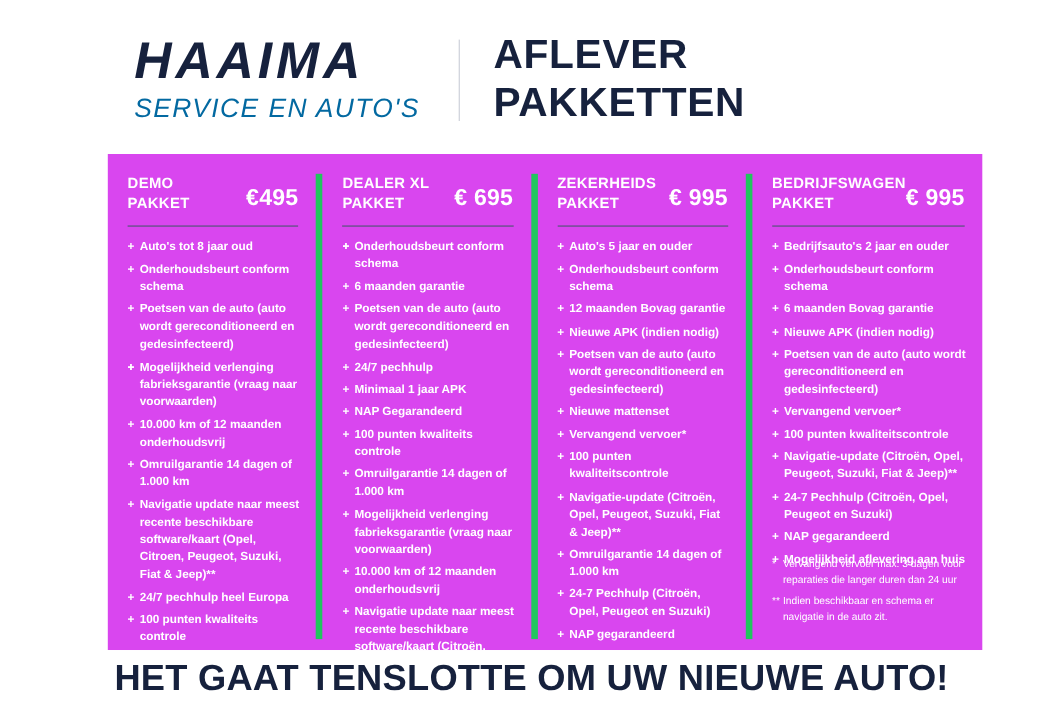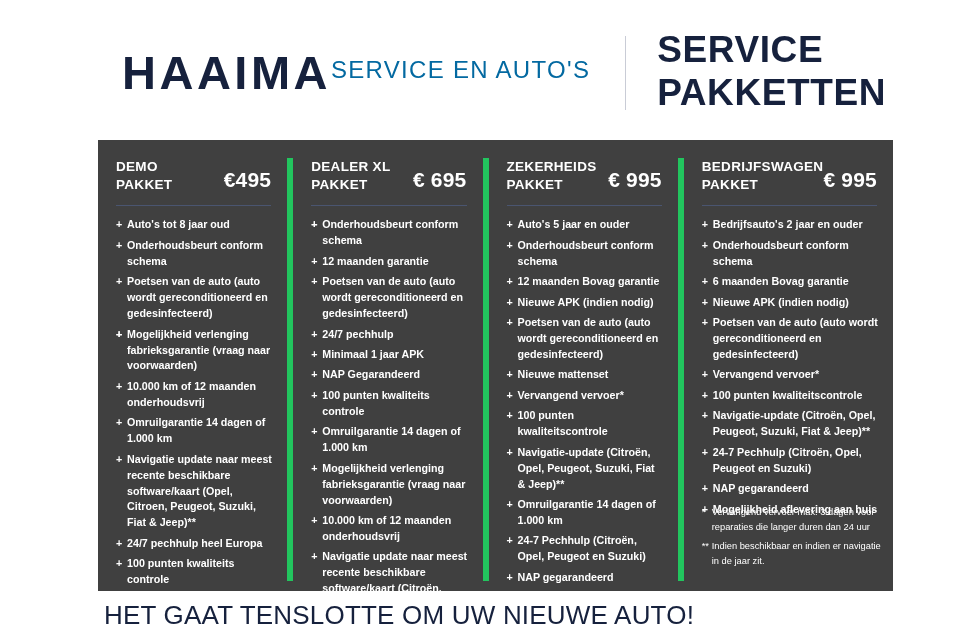--- a/index.html
+++ b/index.html
@@ -23,22 +23,24 @@
     left: 0; top: 0;
     width: 960px;
     height: 140px;
     background: #ffffff;
     display: flex;
     align-items: center;
     padding-left: 122px;
   }
   #logo-block {
     display: flex;
+    flex-direction: column;
     align-items: flex-start;
     padding-top: 4px;
+    font-style: italic;
   }
   #logo-name {
     font-size: 47px;
     font-weight: bold;
     letter-spacing: 3.5px;
     color: #16213d;
     line-height: 1;
   }
   #logo-sub {
     font-size: 24px;
@@ -62,21 +64,21 @@
     line-height: 1.17;
     letter-spacing: 0.6px;
     padding-top: 2px;
   }
   
   #panel {
     position: absolute;
     left: 98px; top: 140px;
     width: 795px;
     height: 451px;
-    background: #404040;
+    background: #d946ef;
   }
   #cols {
     display: flex;
     width: 100%;
     height: 100%;
     padding: 18px 0 10px 0;
   }
   .col {
     position: relative;
     flex: 1 1 0;
@@ -155,38 +157,38 @@
     left: 0; top: 591px;
     width: 960px;
     height: 49px;
     display: flex;
     align-items: center;
     padding-left: 104px;
     background: #ffffff;
   }
   #footer-text {
     color: #16213d;
-    font-size: 26px;
-    font-weight: normal;
+    font-size: 33px;
+    font-weight: bold;
     letter-spacing: 0.2px;
   }
 </style>
 </head>
 <body>
 
 <div id="page">
 
   <div id="header">
     <div id="logo-block">
       <div id="logo-name">HAAIMA</div>
       <div id="logo-sub">SERVICE EN AUTO'S</div>
     </div>
     <div id="header-divider"></div>
     <div id="header-title">
-      <div>SERVICE</div>
+      <div>AFLEVER</div>
       <div>PAKKETTEN</div>
     </div>
   </div>
 
   <div id="panel">
     <div id="cols">
 
       <div class="col">
         <div class="col-head">
           <div class="pkg-name">
@@ -216,21 +218,21 @@
           <div class="pkg-name">
             <div>DEALER XL</div>
             <div>PAKKET</div>
           </div>
           <div class="pkg-price">€ 695</div>
         </div>
         <div class="head-rule"></div>
         <ul class="feat">
           <li><span class="plus">+</span></li>
           <li><span class="plus">+</span><span>Onderhoudsbeurt conform schema</span></li>
-          <li><span class="plus">+</span><span>12 maanden garantie</span></li>
+          <li><span class="plus">+</span><span>6 maanden garantie</span></li>
           <li><span class="plus">+</span><span>Poetsen van de auto (auto wordt gereconditioneerd en gedesinfecteerd)</span></li>
           <li><span class="plus">+</span><span>24/7 pechhulp</span></li>
           <li><span class="plus">+</span><span>Minimaal 1 jaar APK</span></li>
           <li><span class="plus">+</span><span>NAP Gegarandeerd</span></li>
           <li><span class="plus">+</span><span>100 punten kwaliteits controle</span></li>
           <li><span class="plus">+</span><span>Omruilgarantie 14 dagen of 1.000 km</span></li>
           <li><span class="plus">+</span><span>Mogelijkheid verlenging fabrieksgarantie (vraag naar voorwaarden)</span></li>
           <li><span class="plus">+</span><span>10.000 km of 12 maanden onderhoudsvrij</span></li>
           <li><span class="plus">+</span><span>Navigatie update naar meest recente beschikbare software/kaart (Citroën, Opel, Peugeot, Suzuki, Fiat &amp; Jeep)**</span></li>
 
@@ -280,21 +282,21 @@
           <li><span class="plus">+</span><span>Poetsen van de auto (auto wordt gereconditioneerd en gedesinfecteerd)</span></li>
           <li><span class="plus">+</span><span>Vervangend vervoer*</span></li>
           <li><span class="plus">+</span><span>100 punten kwaliteitscontrole</span></li>
           <li><span class="plus">+</span><span>Navigatie-update (Citroën, Opel, Peugeot, Suzuki, Fiat &amp; Jeep)**</span></li>
           <li><span class="plus">+</span><span>24-7 Pechhulp (Citroën, Opel, Peugeot en Suzuki)</span></li>
           <li><span class="plus">+</span><span>NAP gegarandeerd</span></li>
           <li><span class="plus">+</span><span>Mogelijkheid aflevering aan huis</span></li>
         </ul>
         <div class="footnotes">
           <div><span class="mark">*</span><span>Vervangend vervoer max. 3 dagen voor reparaties die langer duren dan 24 uur</span></div>
-          <div><span class="mark">**</span><span>Indien beschikbaar en indien er navigatie in de jaar zit.</span></div>
+          <div><span class="mark">**</span><span>Indien beschikbaar en schema er navigatie in de auto zit.</span></div>
         </div>
       </div>
 
     </div>
   </div>
 
   <div id="footer">
     <div id="footer-text">HET GAAT TENSLOTTE OM UW NIEUWE AUTO!</div>
   </div>
 

